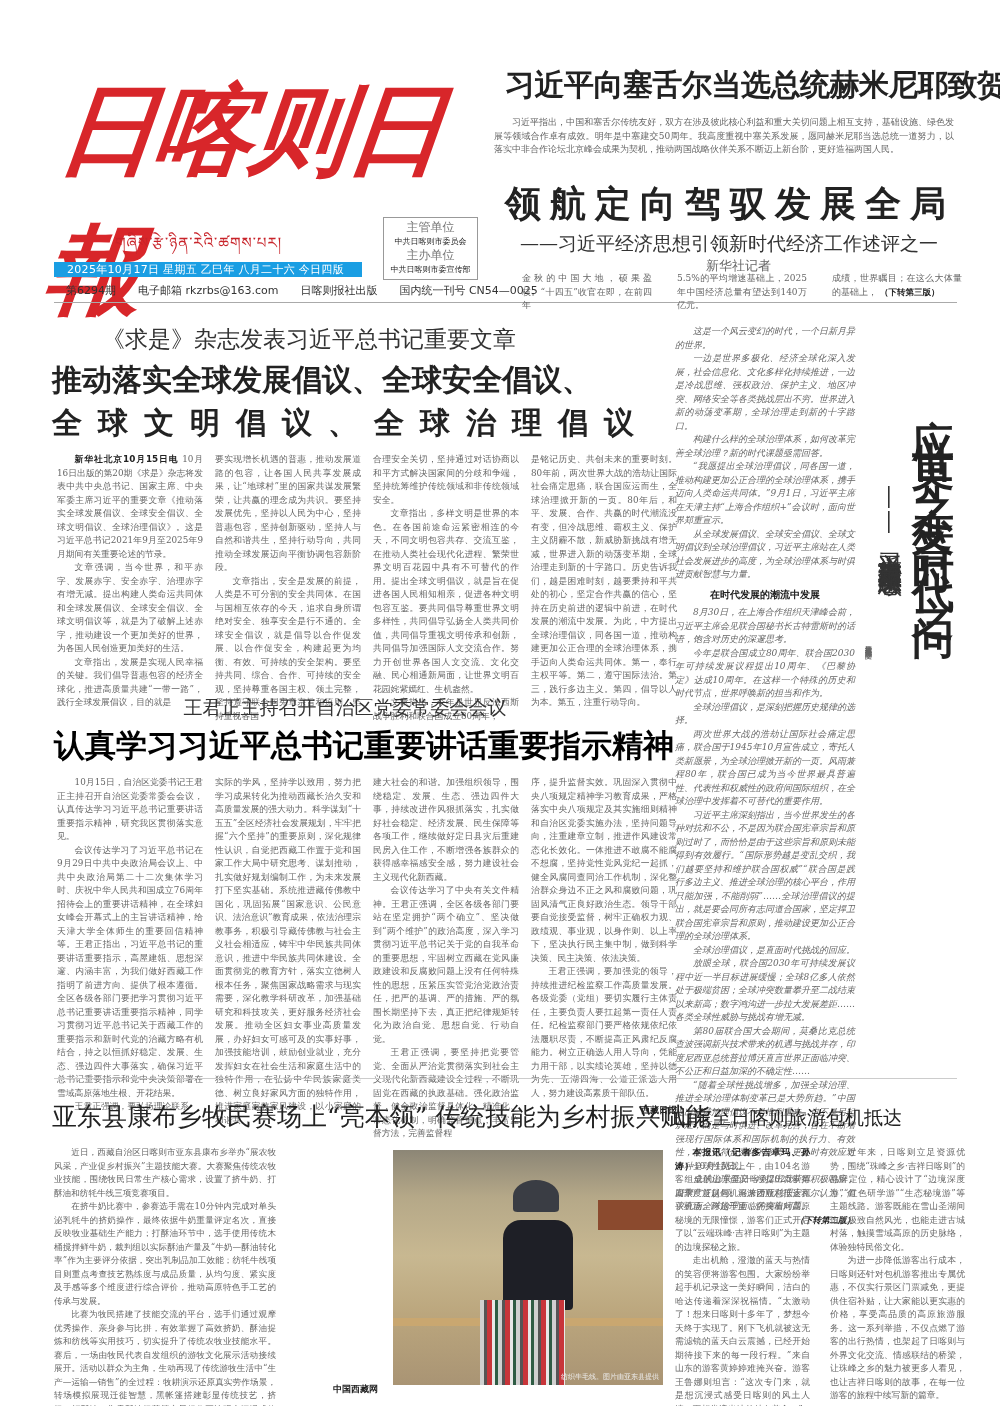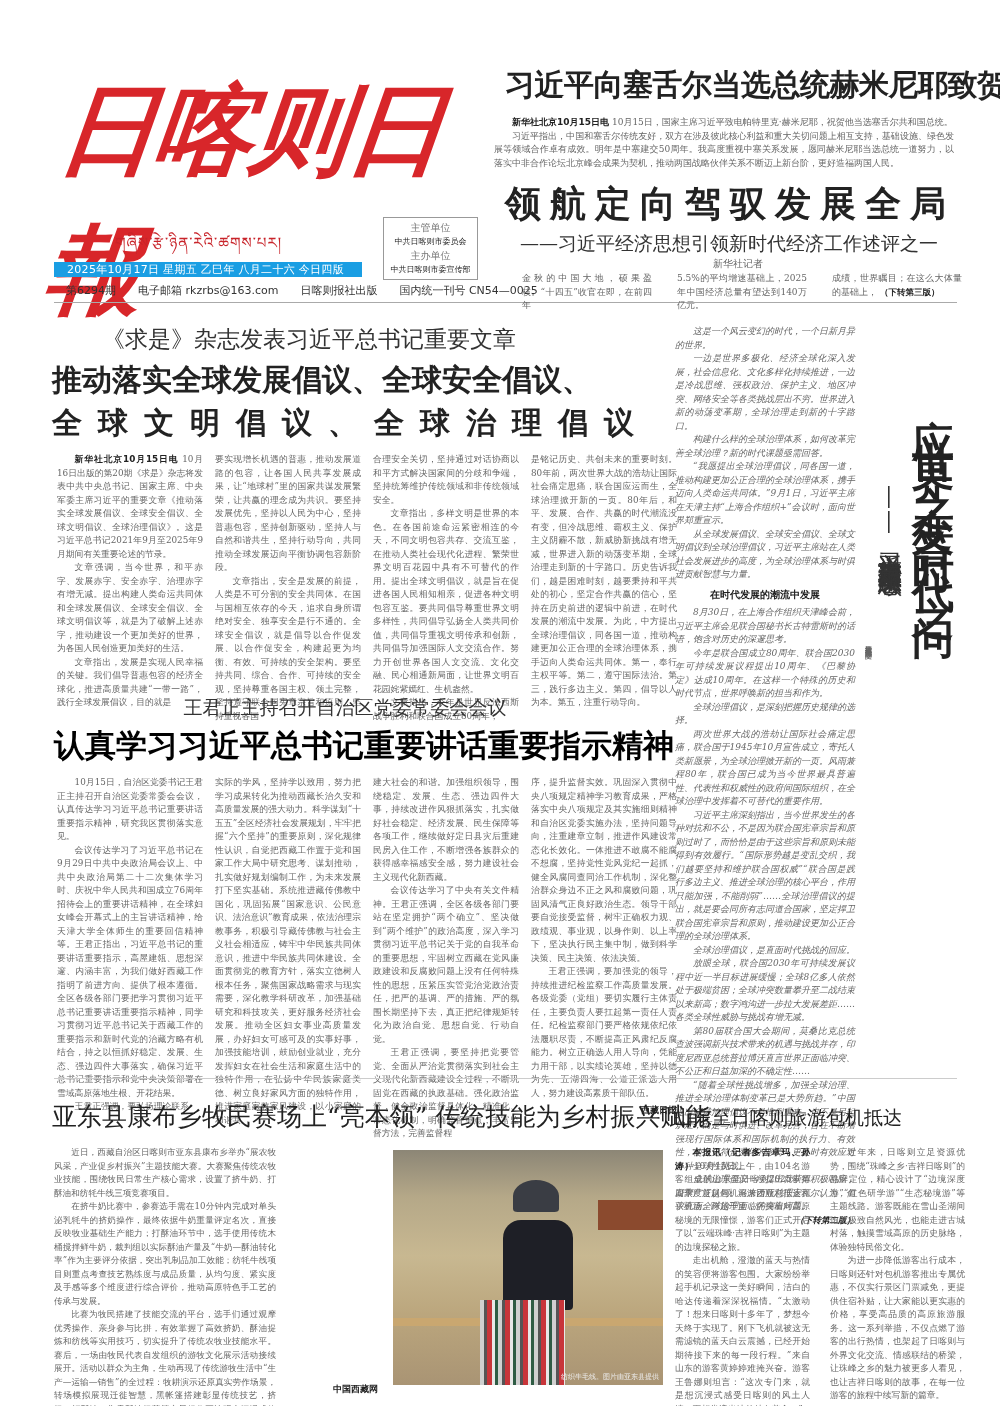--- a/index.html
+++ b/index.html
@@ -23,21 +23,21 @@
   .date-bar {
     left: 54px; top: 262px; width: 308px; height: 15px;
     background: #1a9ee3; color: #fff; font-family: "DejaVu Sans", sans-serif;
     font-size: 11px; line-height: 15px; padding-left: 13px; white-space: nowrap; letter-spacing: .3px;
   }
   .sponsor-box {
     left: 383px; top: 217px; width: 95px; height: 63px;
     border: 1px solid #999; text-align: center; font-family: "DejaVu Sans", sans-serif;
     font-size: 8px; line-height: 14px; color: #222; padding-top: 3px;
   }
-  .sponsor-box .cap { color: #777; font-size: 10px; font-family: Liberation Serif, serif; }
+  .sponsor-box .cap { color: #777; font-size: 12px; font-family: Liberation Mono, monospace; }
   .issue-line {
     left: 66px; top: 283px; width: 420px; height: 14px;
     font-family: "DejaVu Sans", sans-serif; font-size: 11px; color: #333;
     display: flex; gap: 22px; white-space: nowrap;
   }
   .rule { height: 0; border-top: 1px solid #aaa; }
 
   
   .h-congrats {
     left: 505px; top: 60px; width: 450px; height: 50px;
@@ -50,21 +50,21 @@
 
   .h-lead {
     left: 505px; top: 181px; width: 450px; height: 46px;
     font-family: "DejaVu Sans", sans-serif; font-weight: bold; font-size: 36px; color: #222;
     letter-spacing: 9px; white-space: nowrap; line-height: 46px;
   }
   .h-lead-sub {
     left: 520px; top: 230px; width: 440px; height: 26px; font-size: 19px; color: #333;
     white-space: nowrap; line-height: 26px;
   }
-  .byline-small { font-size: 10px; color: #666; margin-left: 7px; }
+  .byline-small { font-size: 13px; color: #666; }
   .lead-cols { left: 522px; top: 272px; width: 440px; display: flex; justify-content: space-between; }
   .lead-cols > div { width: 130px; }
   .continue { font-family: "DejaVu Sans", sans-serif; font-weight: bold; color: #222; font-size: 8.5px; }
 
   
   .h-kicker {
     left: 102px; top: 322px; width: 480px; height: 34px; font-family: "DejaVu Sans", sans-serif;
     font-size: 23px; color: #333; white-space: nowrap; line-height: 34px;
   }
   .h-main {
@@ -151,21 +151,20 @@
 <div class="abs issue-line">
   <span>第6294期</span>
   <span>电子邮箱 rkzrbs@163.com</span>
   <span>日喀则报社出版</span>
   <span>国内统一刊号 CN54—0025</span>
 </div>
 <div class="abs rule" style="left:54px;top:302px;width:903px;"></div>
 
 <div class="abs h-congrats">习近平向塞舌尔当选总统赫米尼耶致贺电</div>
 <div class="abs body-small congrats-body">
-  <p style="text-indent:2em"><b>新华社北京10月15日电</b> <span>10月15日，国家主席习近平致电帕特里克·赫米尼耶，祝贺他当选塞舌尔共和国总统。</span></p>
   <p style="text-indent:2em">习近平指出，中国和塞舌尔传统友好，双方在涉及彼此核心利益和重大关切问题上相互支持，基础设施、绿色发展等领域合作卓有成效。明年是中塞建交50周年。我高度重视中塞关系发展，愿同赫米尼耶当选总统一道努力，以落实中非合作论坛北京峰会成果为契机，推动两国战略伙伴关系不断迈上新台阶，更好造福两国人民。</p>
 </div>
 
 <div class="abs h-lead">领航定向驾驭发展全局</div>
 <div class="abs h-lead-sub">——习近平经济思想引领新时代经济工作述评之一</div>
 <div class="abs byline-small" style="left:706px;top:257px;">新华社记者</div>
 <div class="abs lead-cols body-small">
   <div>金秋的中国大地，硕果盈枝。“十四五”收官在即，在前四年</div>
   <div>5.5%的平均增速基础上，2025年中国经济总量有望达到140万亿元。</div>
   <div>

